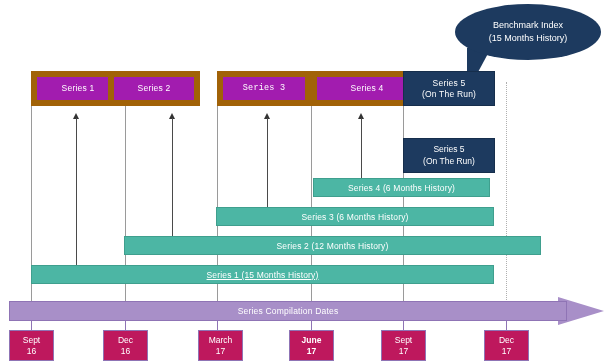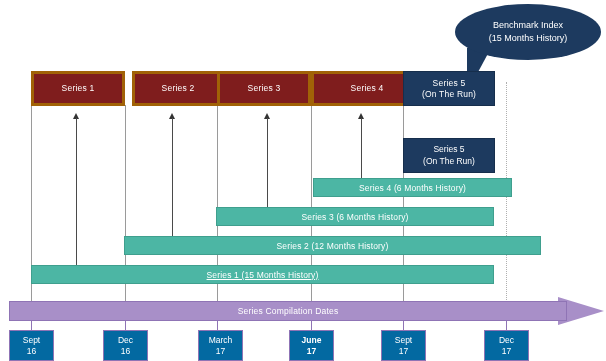--- a/index.html
+++ b/index.html
@@ -39,22 +39,22 @@
     display: flex;
     align-items: center;
     justify-content: center;
     text-align: center;
     color: #ffffff;
     font-size: 8.5px;
     line-height: 11px;
     letter-spacing: .2px;
   }
   .hdr.teal {
-    background: #7f1d1d;
-    border: 3px solid #a16207;
+    background: #a21caf;
+    border: 6px solid #a16207;
   }
   .hdr.navy {
     background: #1d3a5f;
     border: 1px solid #162e4c;
   }
 
   
   .navy-block {
     position: absolute;
     background: #1d3a5f;
@@ -147,21 +147,21 @@
     border-bottom: 14px solid transparent;
     border-left: 46px solid #a88fc8;
   }
 
   
   .datebox {
     position: absolute;
     top: 330px;
     width: 45px;
     height: 31px;
-    background: #0369a1;
+    background: #be185d;
     border: 1px solid #8f74b5;
     box-sizing: border-box;
     display: flex;
     flex-direction: column;
     align-items: center;
     justify-content: center;
     color: #ffffff;
     font-size: 8.5px;
     line-height: 11px;
   }
@@ -187,24 +187,24 @@
 
   <div class="callout-tail" style="left:467px; top:48px; border-left:10px solid #1d3a5f; border-right:14px solid transparent; border-top:26px solid #1d3a5f;"></div>
   <div class="callout" style="left:455px; top:4px; width:146px; height:56px;">
     <div>Benchmark Index</div>
     <div>(15 Months History)</div>
   </div>
 
   <div class="hdr teal" style="left:31px; width:94px;">
     <span>Series 1</span>
   </div>
-  <div class="hdr teal" style="left:132px; width:92px;">
+  <div class="hdr teal" style="left:108px; width:92px;">
     <span>Series 2</span>
   </div>
-  <div class="hdr teal" style="left:217px; width:94px;">
+  <div class="hdr teal" style="left:217px; width:94px;font-family:Liberation Mono, monospace;">
     <span>Series 3</span>
   </div>
   <div class="hdr teal" style="left:311px; width:112px;">
     <span>Series 4</span>
   </div>
   <div class="hdr navy" style="left:403px; width:92px; flex-direction:column;">
     <span>Series 5</span>
     <span>(On The Run)</span>
   </div>
 
@@ -223,21 +223,21 @@
   </div>
   <div class="uparrow" style="left:263px; top:113px; height:95px;">
     <div class="head"></div>
     <div class="shaft"></div>
   </div>
   <div class="uparrow" style="left:357px; top:113px; height:65px;">
     <div class="head"></div>
     <div class="shaft"></div>
   </div>
 
-  <div class="hbar" style="left:313px; top:178px; width:199px; height:19px;">
+  <div class="hbar" style="left:313px; top:178px; width:177px; height:19px;">
     <span>Series 4 (6 Months History)</span>
   </div>
   <div class="hbar" style="left:216px; top:207px; width:278px; height:19px;">
     <span>Series 3 (6 Months History)</span>
   </div>
   <div class="hbar" style="left:124px; top:236px; width:417px; height:19px;">
     <span>Series 2 (12 Months History)</span>
   </div>
   <div class="hbar" style="left:31px; top:265px; width:463px; height:19px;text-decoration:underline;">
     <span>Series 1 (15 Months History)</span>

